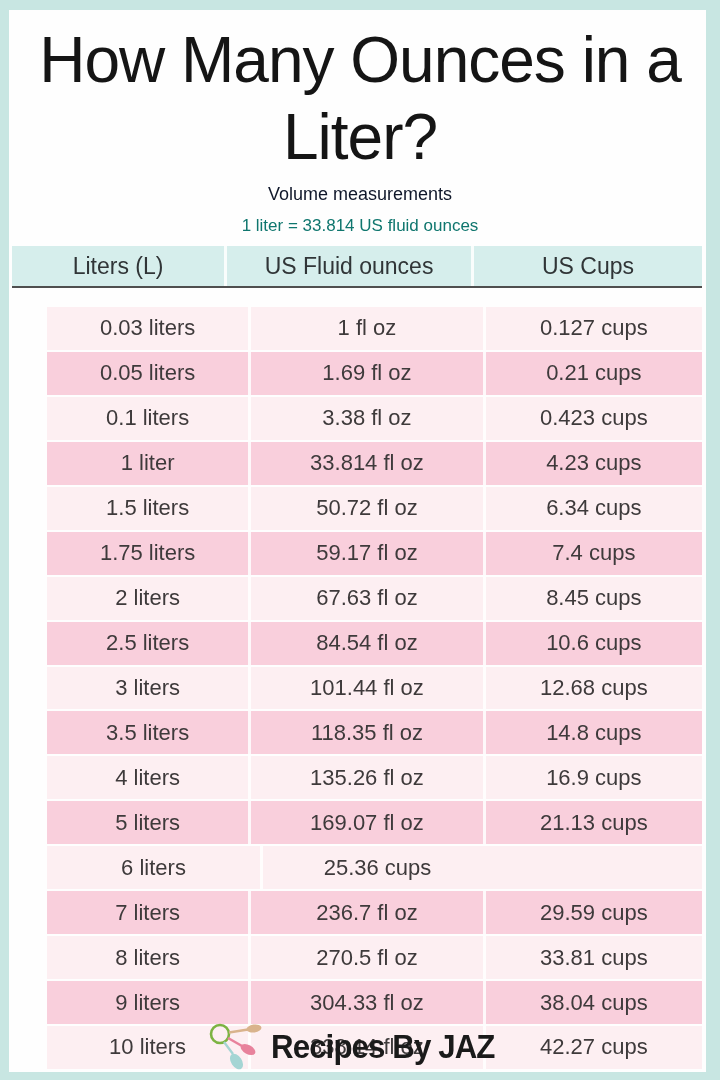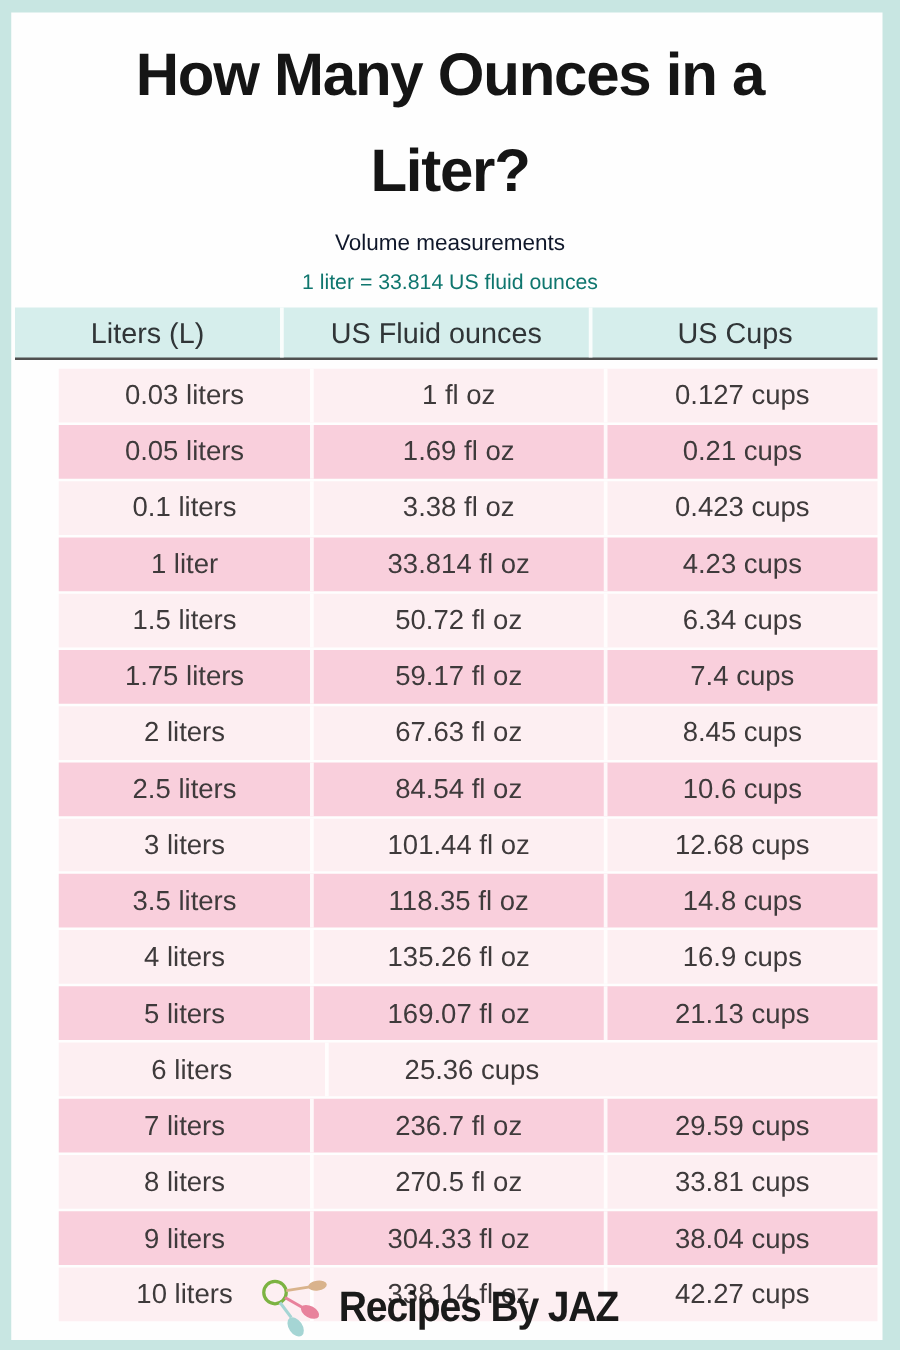--- a/index.html
+++ b/index.html
@@ -24,23 +24,23 @@
   }
   .title-block {
     position: absolute;
     left: 0;
     right: 0;
     top: 22px;
     text-align: center;
     color: var(--title-black, #151515);
   }
   .title-line {
-    font-size: 48px;
+    font-size: 64px;
     line-height: 77px;
-    font-weight: bold;
+    font-weight: normal;
     letter-spacing: -1px;
   }
   .subtitle {
     margin-top: 5px;
     font-size: 18px;
     line-height: 27px;
     color: #0f172a;
   }
   .formula {
     margin-top: 4px;
@@ -62,21 +62,21 @@
   }
   .th {
     display: flex;
     align-items: center;
     justify-content: center;
     font-size: 23px;
     color: #303537;
     text-align: right;
   }
   .tbody {
-    margin-top: 7px;
+    margin-top: 19px;
     height: 762px;
     display: flex;
     flex-direction: column;
     gap: 2px;
     padding-left: 35px;
   }
   .tr {
     flex: 1;
     display: flex;
   }

